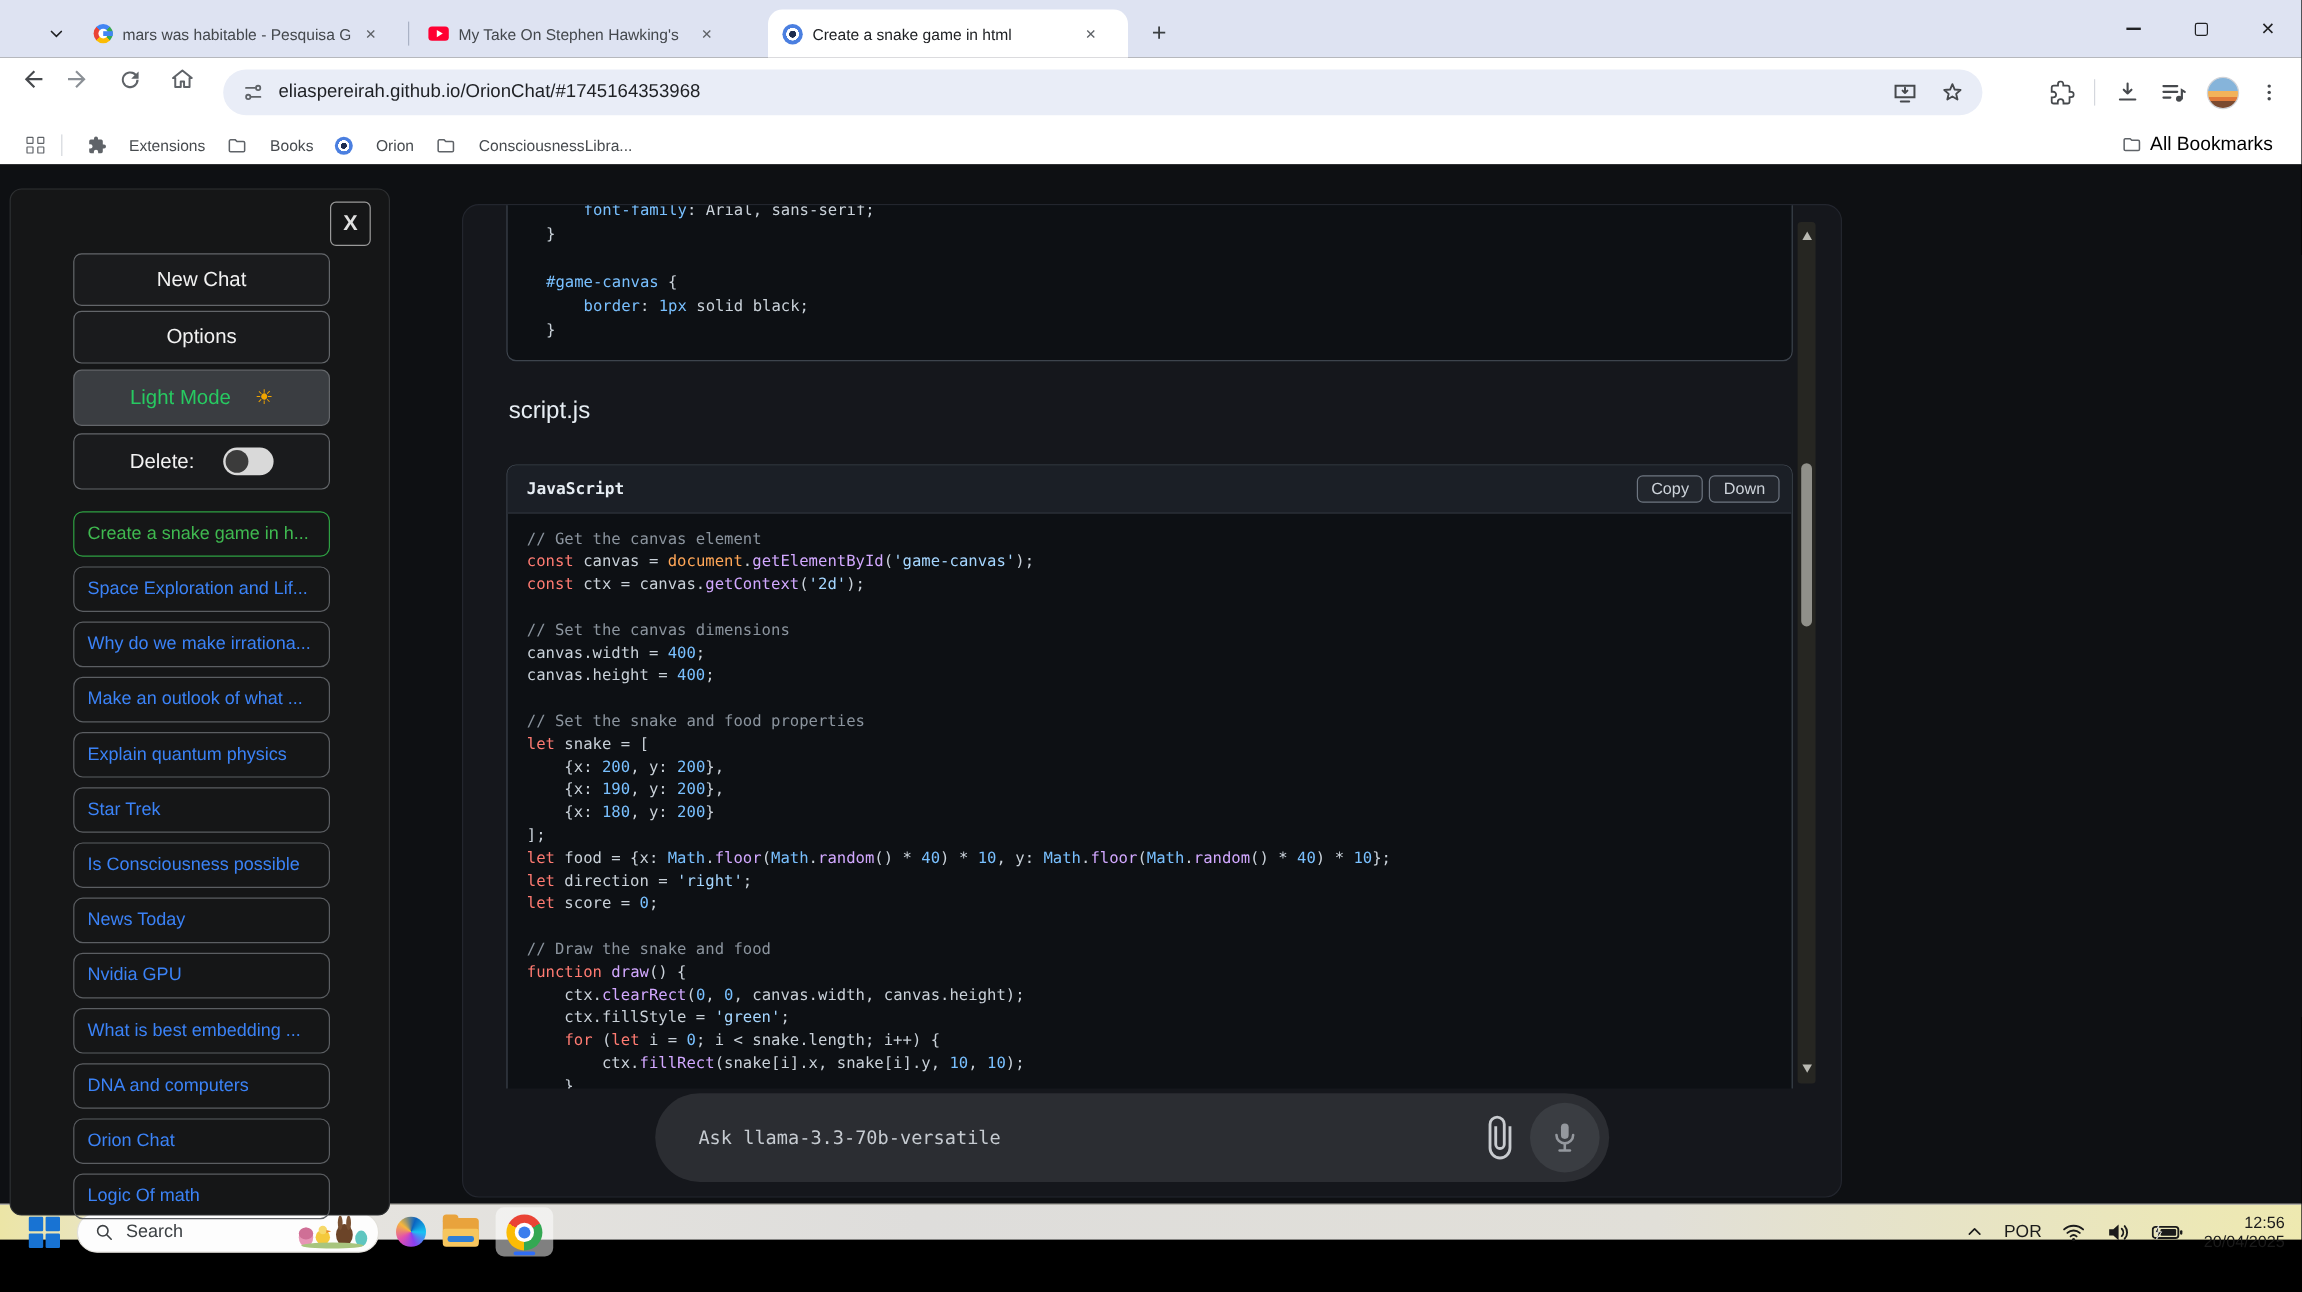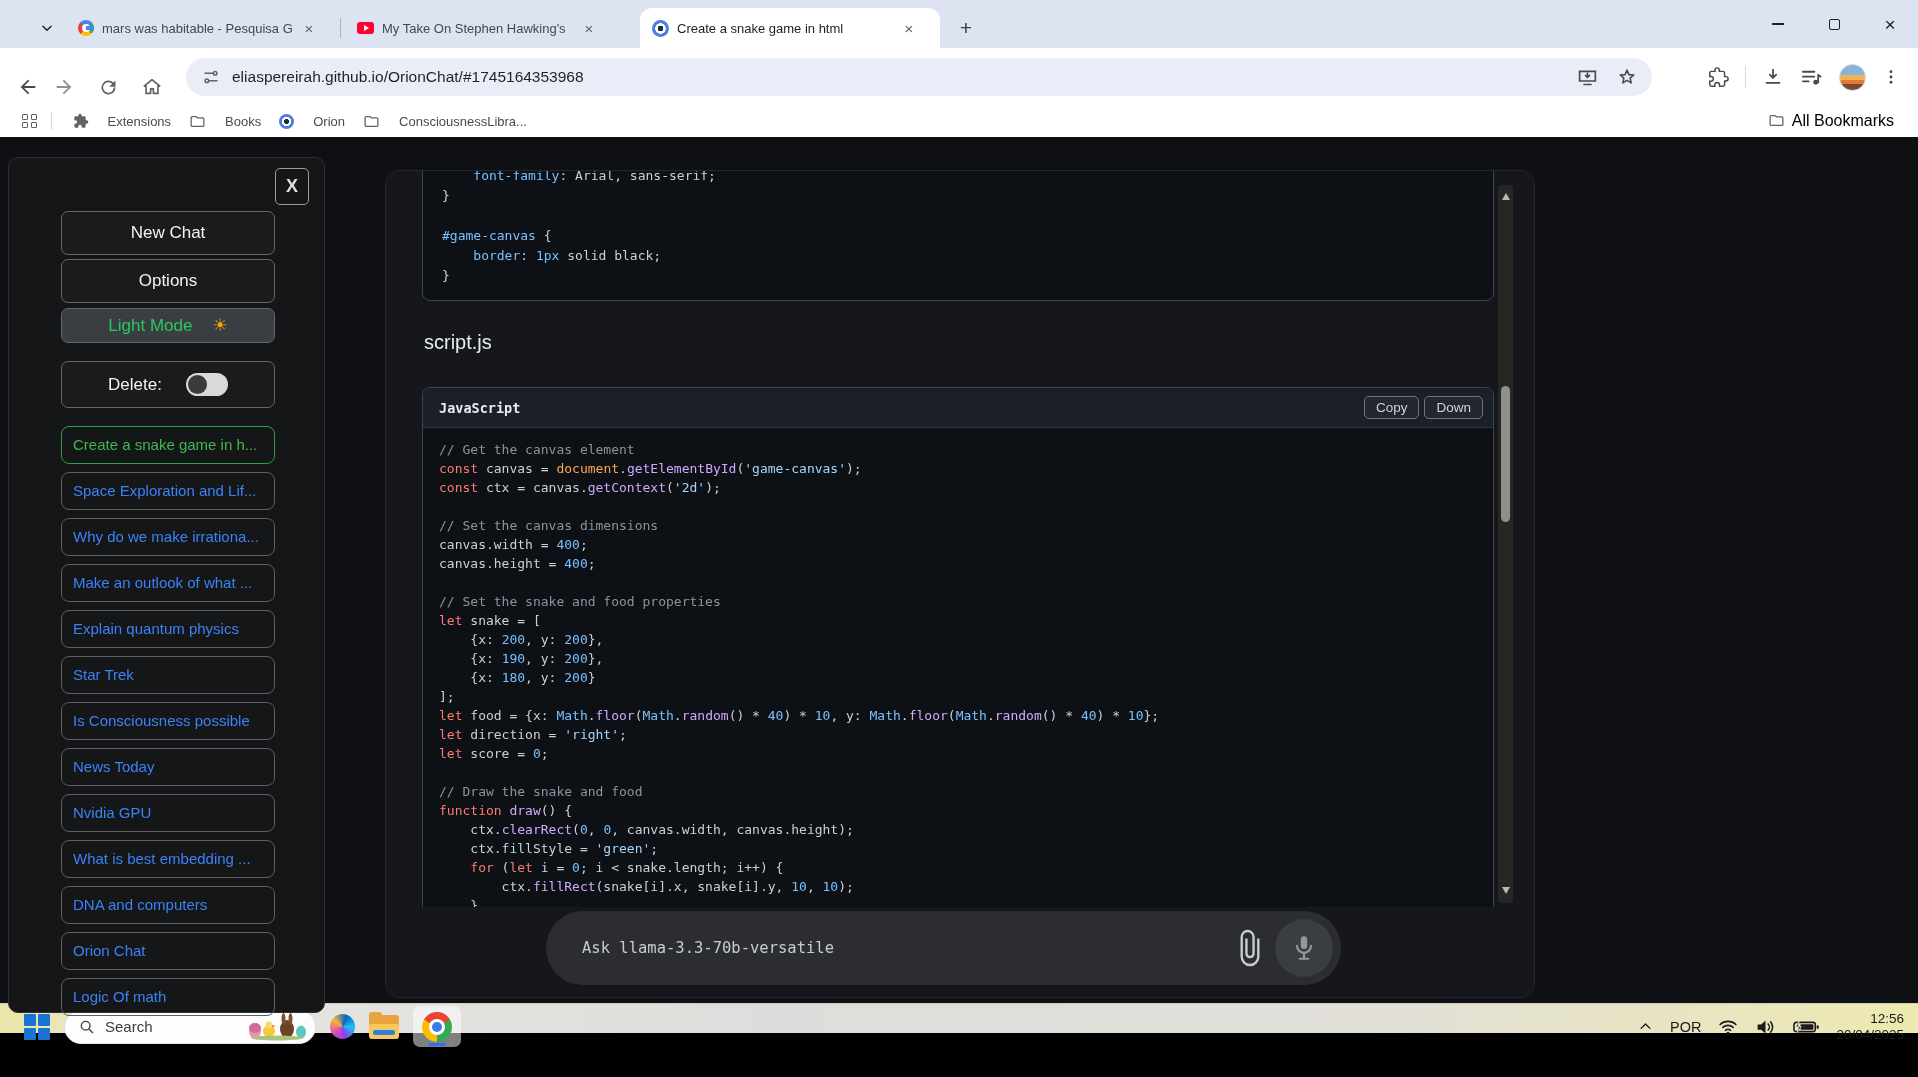--- a/index.html
+++ b/index.html
@@ -23,21 +23,21 @@
   .ytfav{width:17px;height:12px;background:#f03;border-radius:3px;position:relative;flex:none}
   .ytfav::after{content:"";position:absolute;left:7px;top:3px;border-left:5px solid #fff;border-top:3px solid transparent;border-bottom:3px solid transparent}
   .orionfav{width:17px;height:17px;border-radius:50%;background:radial-gradient(circle,#1e2d4f 0 23%,#ffffff 25% 43%,#4b7fe0 45% 78%,#7aa6f2 80% 100%);flex:none}
   .wincontrols{position:absolute;right:0;top:0;height:48px;display:flex}
   .winbtn{width:56px;height:48px;display:flex;align-items:center;justify-content:center;color:#202124;cursor:pointer}
   .win-min-glyph{width:12px;height:2px;background:#202124}
   .win-max-glyph{width:11px;height:11px;border:1.6px solid #202124;border-radius:2px}
   .win-close-glyph{font-size:19px;line-height:1}
 
   
-  .toolbar{position:absolute;left:0;top:48px;width:100%;height:57px;background:#fff;display:flex;align-items:flex-end}
+  .toolbar{position:absolute;left:0;top:48px;width:100%;height:57px;background:#fff;display:flex;align-items:flex-start}
   .navbtn{width:36px;height:36px;display:flex;align-items:center;justify-content:center;border-radius:50%;cursor:pointer;flex:none}
   .omnibox{position:absolute;left:186px;top:10px;width:1466px;height:38px;background:#e9edf7;border-radius:19px;display:flex;align-items:center;cursor:text}
   .omni-url{font-size:15.5px;color:#1f2125;margin-left:12px;white-space:nowrap}
   .omni-right{position:absolute;right:14px;display:flex;align-items:center;gap:18px}
   .toolbar-right{position:absolute;right:18px;top:10px;height:38px;display:flex;align-items:center;gap:16px}
   .tbsep{width:1px;height:22px;background:#d4d7dd}
   .avatar{width:27px;height:27px;border-radius:50%;background:linear-gradient(180deg,#86b4da 0 42%,#f2b25a 42% 62%,#e07a3a 62% 78%,#7a4a30 78% 100%);border:1px solid #d0d3d8;cursor:pointer}
 
   
   .bookmarksbar{position:absolute;left:0;top:105px;width:100%;height:32px;background:#fff;display:flex;align-items:center}
@@ -46,21 +46,21 @@
   .bm-sep{width:1px;height:18px;background:#d4d7dd;margin:0 12px 0 14px}
   .bm-item{display:flex;align-items:center;gap:19px;padding:4px 9px;border-radius:6px;cursor:pointer}
   .bm-item .lbl{font-size:13px;color:#474b4f;white-space:nowrap}
   .bm-right{position:absolute;right:16px;display:flex;gap:7px;padding:4px 8px;cursor:pointer}
 
   
   .page{position:absolute;left:0;top:137px;width:100%;height:895px;background:#0e1013}
   .chat-container{position:absolute;left:385px;top:33px;width:1150px;height:828px;background:#15171c;border:1px solid #23262e;border-radius:14px}
   .messages{position:absolute;left:0;top:0;width:1148px;height:736px;overflow:hidden}
   .code-block{position:absolute;left:36px;width:1072px;background:#0d1014;border:1px solid #3d444d;border-radius:8px;overflow:hidden}
-  .css-block{top:-22px;padding:16px 0 14px 3px}
+  .css-block{top:-22px;padding:16px 0 14px 16px}
   .js-block{top:216px;height:562px}
   .code-head{height:40px;background:#1b1f26;border-bottom:1px solid #2d333b;display:flex;align-items:center;padding:0 10px 0 16px}
   .code-lang{font-family:"DejaVu Sans Mono",monospace;font-weight:bold;font-size:13.5px;color:#e6edf3;flex:1}
   .code-btn{border:1px solid #6e7681;border-radius:5px;background:#22262d;color:#cdd3da;font-size:13.5px;padding:3px 11px;margin-left:5px;cursor:pointer}
   .code-body{padding:12px 16px 14px 16px}
   .code-line{font-family:"DejaVu Sans Mono",monospace;font-size:13px;line-height:19px;white-space:pre}
   .css-block .code-line{line-height:20px;padding-left:16px}
   .tk-cm{color:#8b949e}.tk-kw{color:#ff7b72}.tk-fn{color:#d2a8ff;font-weight:400}
   .tk-num{color:#79c0ff}.tk-str{color:#a5d6ff}.tk-pl{color:#c9d1d9}
   .tk-cls{color:#79c0ff}.tk-bi{color:#ffa657}.tk-prop{color:#79c0ff}
@@ -76,21 +76,21 @@
   .input-pill{position:absolute;left:160px;top:740px;width:795px;height:74px;background:#2b2d32;border-radius:37px;display:flex;align-items:center;cursor:text}
   .input-placeholder{font-family:"DejaVu Sans Mono",monospace;font-size:15.5px;color:#c6cbd1;margin-left:36px;flex:1}
   .mic-circle{width:58px;height:58px;border-radius:50%;background:#3a3d42;display:flex;align-items:center;justify-content:center;margin-right:8px;cursor:pointer;flex:none}
   .clip-wrap{cursor:pointer;margin-right:6px;flex:none;display:flex}
 
   
   .sidebar{position:absolute;left:8px;top:20px;width:317px;height:856px;background:#151617;border:1px solid #2e3032;border-radius:10px;z-index:5}
   .sb-close{position:absolute;right:15px;top:10px;width:34px;height:37px;border:1px solid #9a9a9a;border-radius:5px;color:#e0e0e0;font-weight:bold;font-size:18px;display:flex;align-items:center;justify-content:center;cursor:pointer}
   .sb-btn{position:absolute;left:52px;width:214px;height:44px;border:1px solid #63666a;border-radius:7px;background:#1a1b1d;color:#f2f2f2;font-size:17px;display:flex;align-items:center;justify-content:center;cursor:pointer}
   .sb-new{top:53px}.sb-opt{top:101px}
-  .sb-light{top:150px;height:35px;background:#3a3d41;color:#27c961;gap:20px}
+  .sb-light{top:150px;height:47px;background:#3a3d41;color:#27c961;gap:20px}
   .sun{color:#f0a500;font-size:17px}
   .sb-del{top:203px;height:47px;gap:24px}
   .toggle{width:42px;height:23px;border-radius:12px;background:#d9d9d9;position:relative;cursor:pointer}
   .toggle-knob{position:absolute;left:2px;top:2px;width:19px;height:19px;border-radius:50%;background:#3b3b3b}
   .hist-list{position:absolute;left:52px;top:268px;width:214px;display:flex;flex-direction:column;gap:8px}
   .hist{height:38px;line-height:36px;border:1px solid #5b5e62;border-radius:8px;color:#3b82f6;font-size:15px;padding:0 11px;white-space:nowrap;overflow:hidden;cursor:pointer;flex:none}
   .hist.active{border-color:#2ea043;color:#3fb950}
 
   
   .taskbar{position:absolute;left:0;top:1003px;width:100%;height:30px;background:linear-gradient(90deg,#ece5a6 0%,#e7e5e0 9%,#dedddb 40%,#e1dfd8 72%,#eee9b0 100%);border-top:1px solid #cfcec5}

